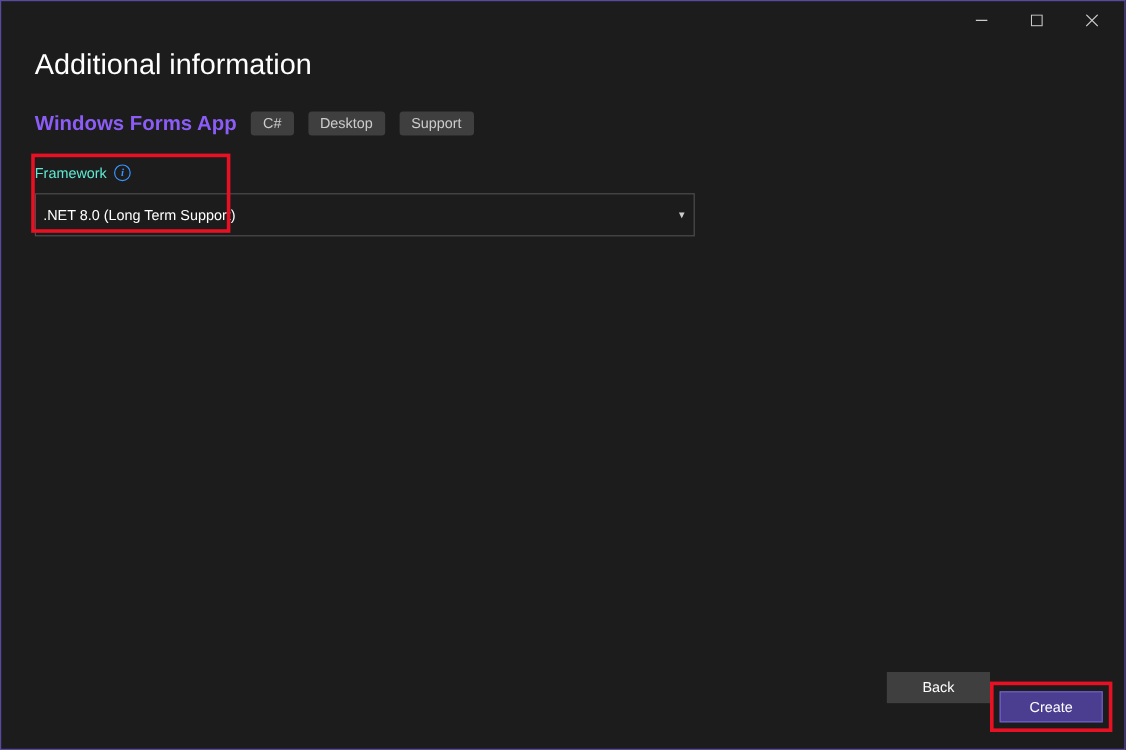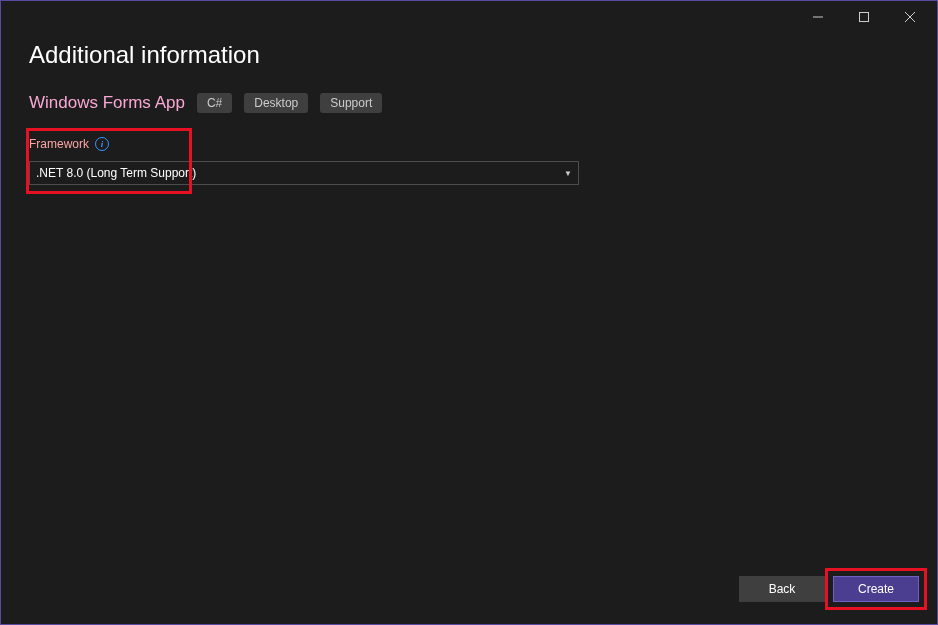--- a/index.html
+++ b/index.html
@@ -44,22 +44,22 @@
       margin-bottom: 24px;
     }
     .subtitle-row {
       display: flex;
       align-items: center;
       gap: 12px;
       margin-bottom: 24px;
     }
     .subtitle {
       font-size: 17px;
-      font-weight: 400;
-      color: #f9a8d4;
+      font-weight: 700;
+      color: #8b5cf6;
     }
     .tag {
       background: #3f3f3f;
       color: #cccccc;
       font-size: 12px;
       padding: 3px 10px;
       border-radius: 3px;
     }
     .highlight-box-1 {
       position: absolute;
@@ -71,39 +71,39 @@
       pointer-events: none;
     }
     .framework-label-row {
       display: flex;
       align-items: center;
       gap: 6px;
       margin-bottom: 10px;
     }
     .framework-label {
       font-size: 12px;
-      color: #fca5a5;
+      color: #5eead4;
     }
     .info-icon {
       width: 14px;
       height: 14px;
       border: 1px solid #3794ff;
       border-radius: 50%;
       display: flex;
       align-items: center;
       justify-content: center;
       color: #3794ff;
       font-size: 9px;
       font-style: italic;
       font-family: Georgia, serif;
       font-weight: bold;
     }
     .dropdown {
       width: 550px;
-      height: 24px;
+      height: 36px;
       border: 1px solid #4d4d4d;
       background: transparent;
       display: flex;
       align-items: center;
       justify-content: space-between;
       padding: 0 6px;
       cursor: default;
     }
     .dropdown-text {
       font-size: 12px;
@@ -131,20 +131,21 @@
     }
     .btn-back {
       background: #3f3f3f;
       color: #ffffff;
       align-items: center;
     }
     .btn-create {
       background: #4b3d90;
       border: 1px solid #7160c4;
       color: #ffffff;
+      margin-top: 16px;
     }
     .highlight-box-2 {
       position: absolute;
       border: 3px solid #e81123;
       bottom: 14px;
       right: 10px;
       width: 102px;
       height: 42px;
       pointer-events: none;
     }

